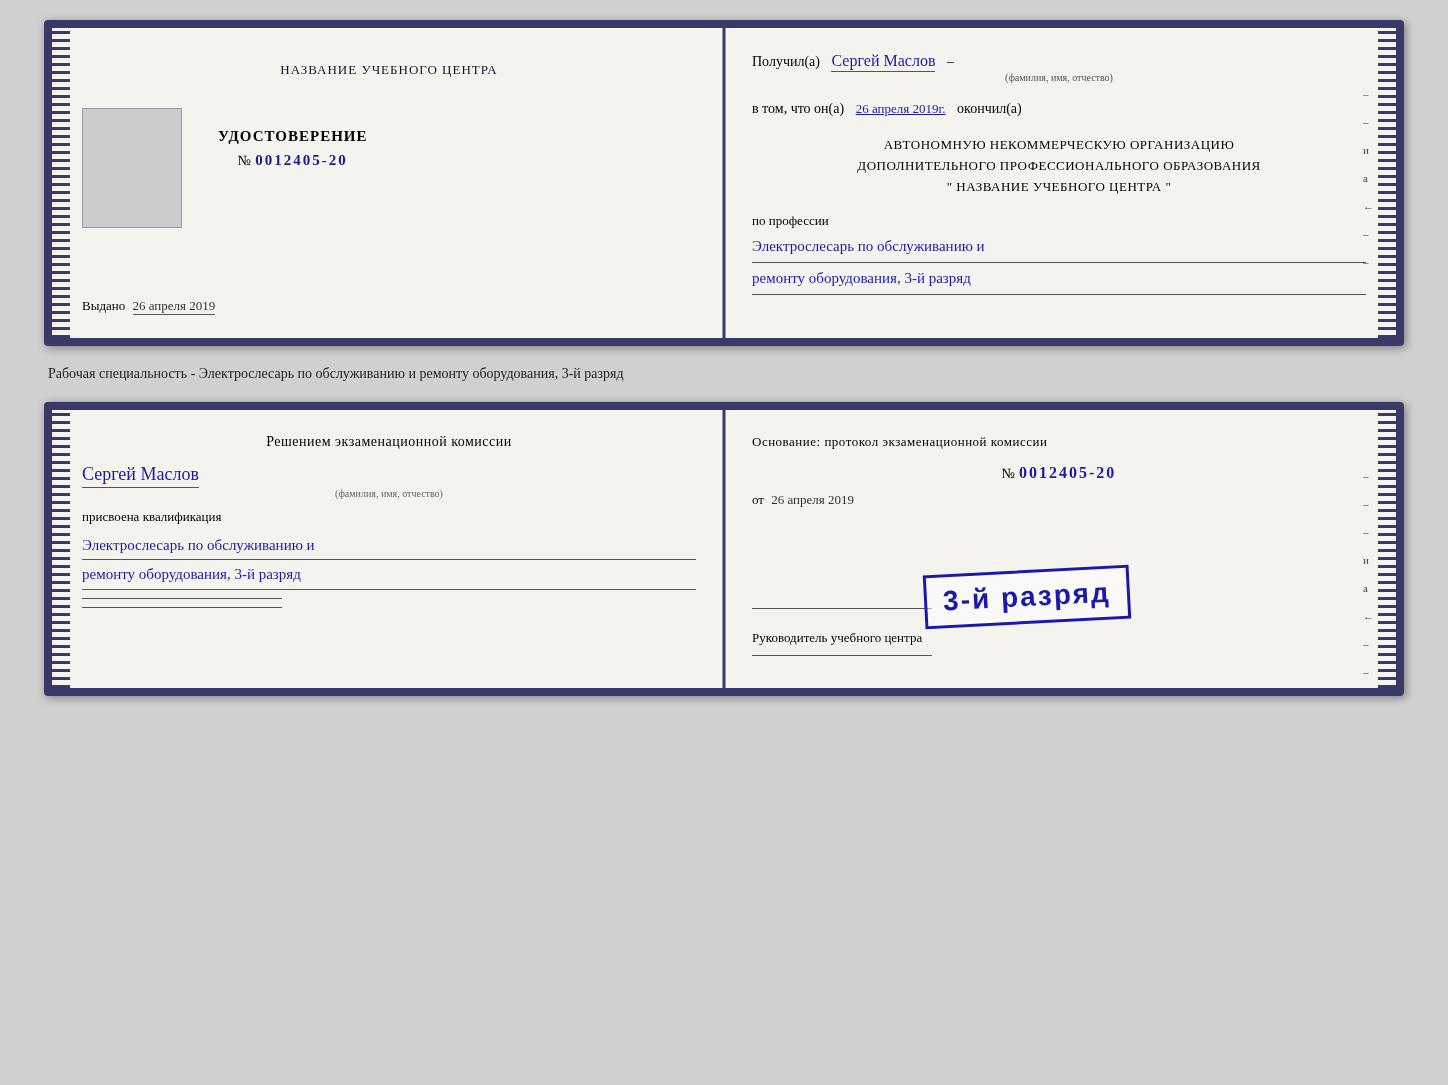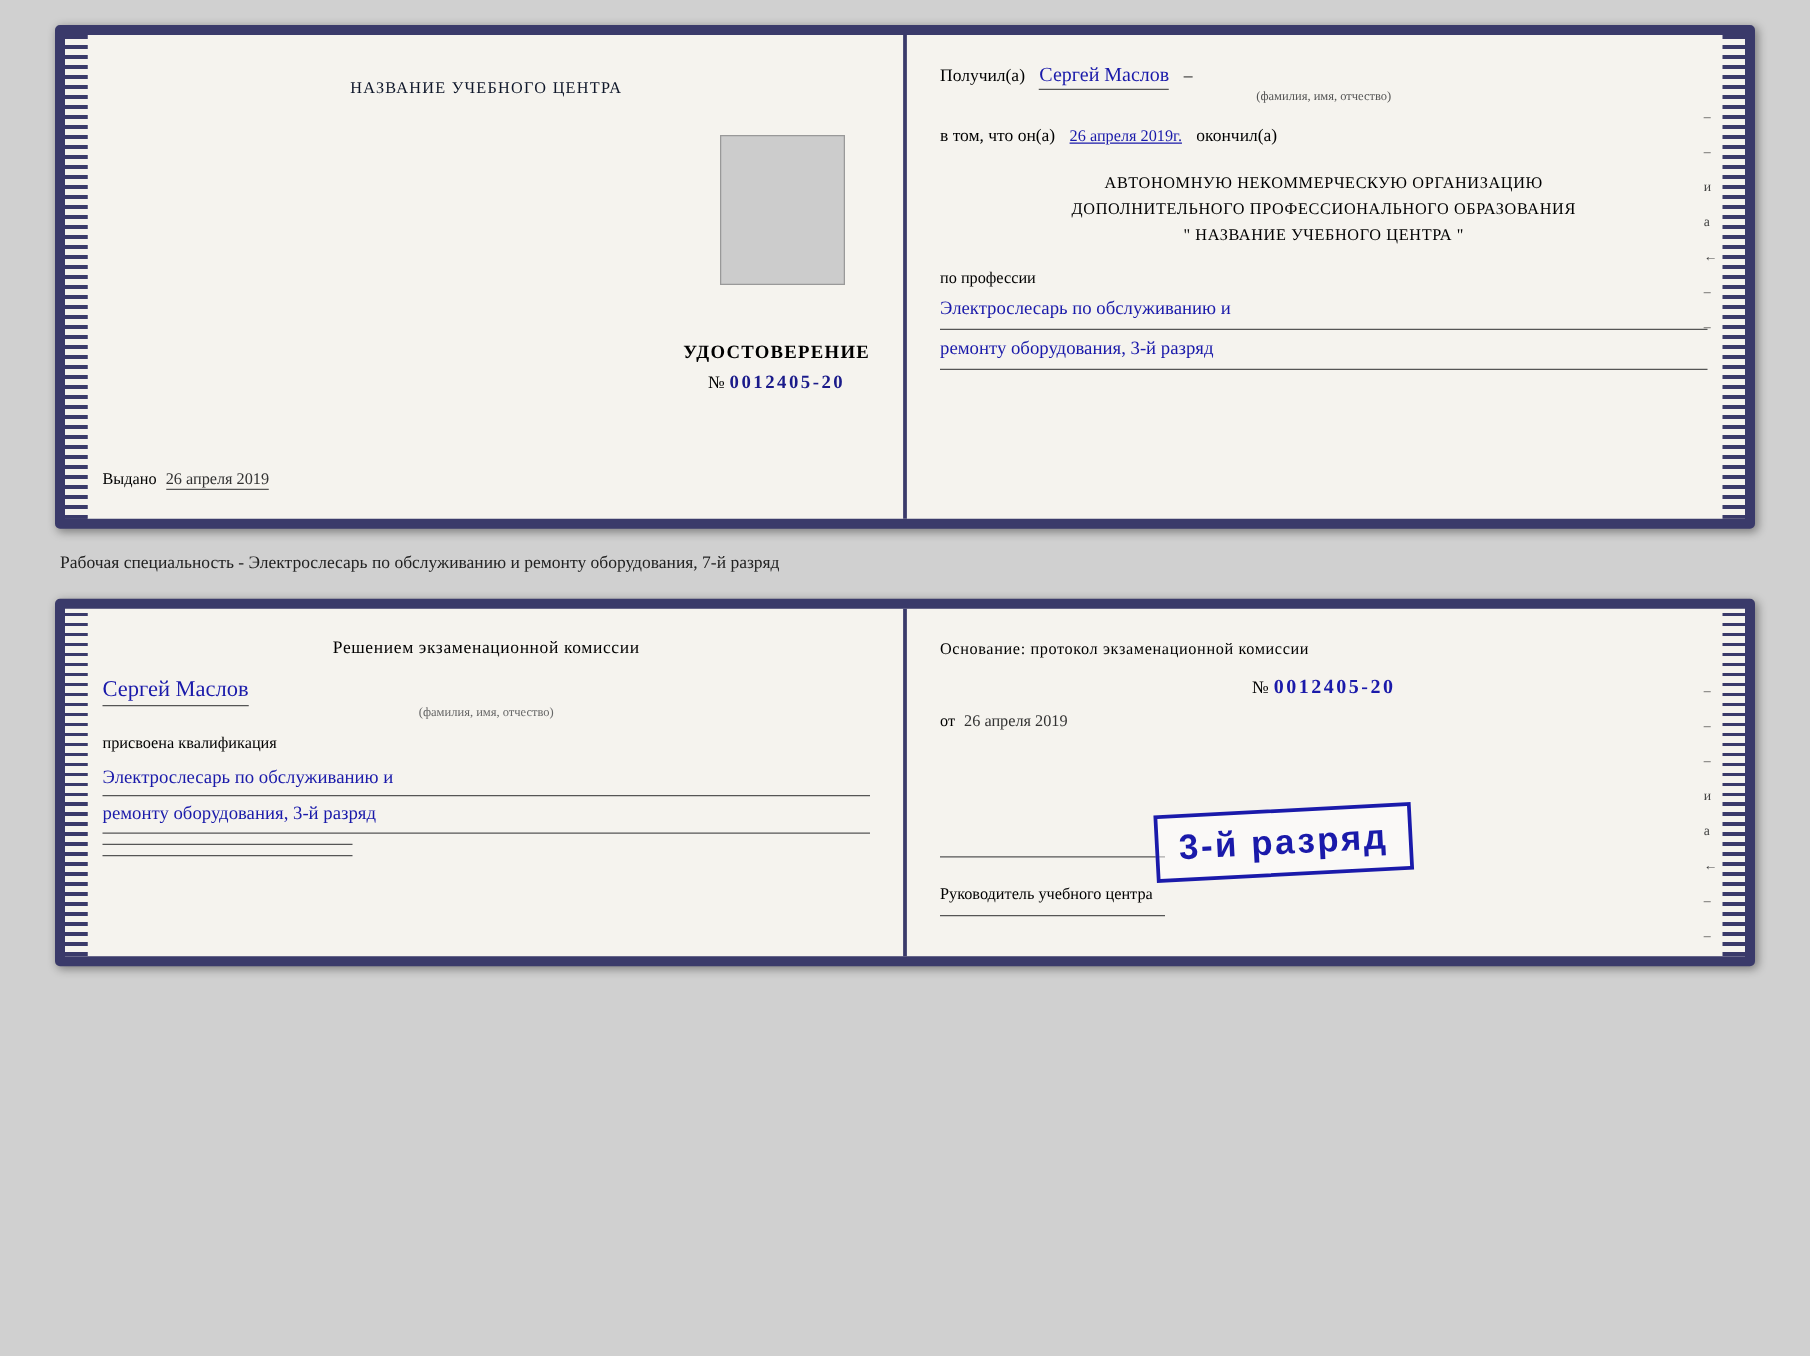--- a/index.html
+++ b/index.html
@@ -319,21 +319,21 @@
 <body>
 
 <div class="page-wrapper">
 
   <div class="doc-card">
     <div class="left-binding"></div>
 
     <div class="doc-left" style="padding-left:30px;">
       <div class="top-center-label">НАЗВАНИЕ УЧЕБНОГО ЦЕНТРА</div>
 
-      <div style="display:flex; align-items:flex-end; gap:16px;flex-direction:column;">
+      <div style="display:flex; align-items:flex-start; gap:16px;">
         <div class="photo-area"></div>
         <div class="cert-title-block">
           <div class="cert-title">УДОСТОВЕРЕНИЕ</div>
           <div style="margin-top:6px;">
             <span style="font-size:14px;">№</span>
             <span class="cert-number">0012405-20</span>
           </div>
         </div>
       </div>
 
@@ -379,21 +379,21 @@
         <span>а</span>
         <span>←</span>
         <span>–</span>
         <span>–</span>
       </div>
     </div>
 
     <div class="right-binding"></div>
   </div>
 
-  <div class="caption-text">Рабочая специальность - Электрослесарь по обслуживанию и ремонту оборудования, 7-й разряд</div>
+  <div class="caption-text">Рабочая специальность - Электрослесарь по обслуживанию и ремонту оборудования, 3-й разряд</div>
 
   <div class="doc-card">
     <div class="left-binding"></div>
 
     <div class="bottom-left" style="padding-left:30px;">
       <div class="decision-title">Решением экзаменационной комиссии</div>
 
       <span class="person-handwritten" style="border-bottom:1px solid #555; padding-bottom:2px; display:inline-block;">Сергей Маслов</span>
       <span class="small-letters">(фамилия, имя, отчество)</span>
 

